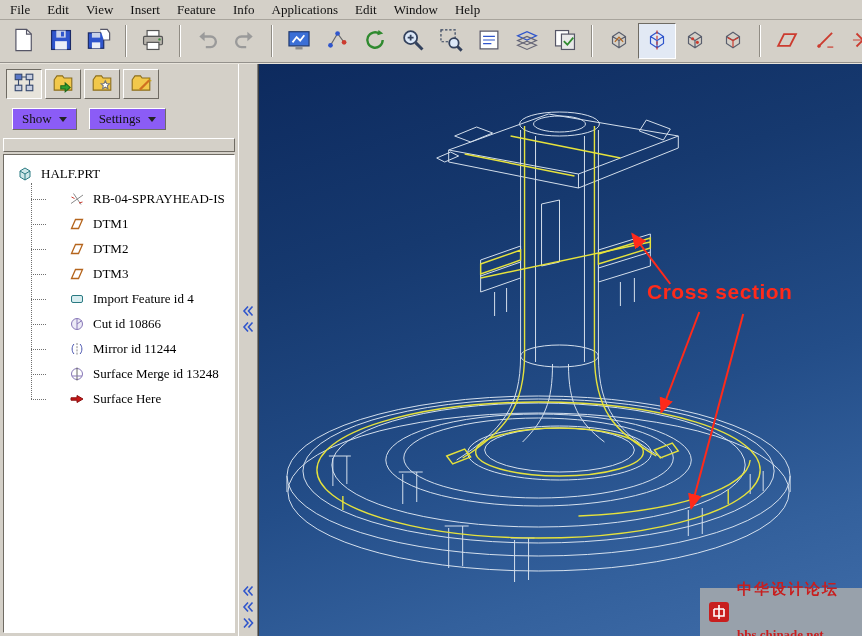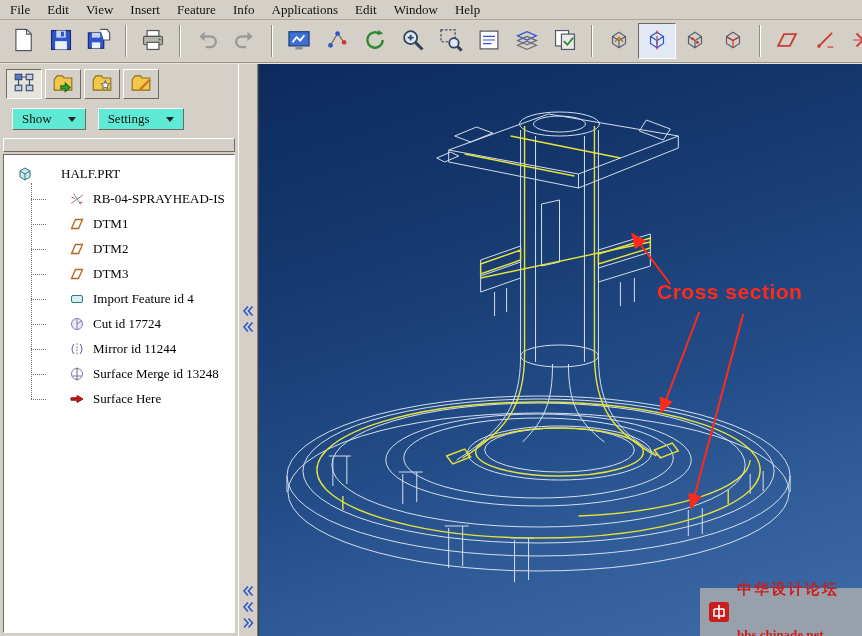--- a/index.html
+++ b/index.html
@@ -28,32 +28,32 @@
 
   
   .navigator { width:238px; background:#d4d0c8; display:flex; flex-direction:column; }
   .nav-tabs { display:flex; gap:3px; padding:5px 6px 3px; }
   .nav-tab { width:36px; height:30px; background:#d4d0c8;
              border:1px solid; border-color:#fff #6f6b63 #6f6b63 #fff;
              display:flex; align-items:center; justify-content:center; }
   .nav-tab svg { width:22px; height:22px; }
   .nav-tab.active { background:#e7e4db; border-color:#6f6b63 #fff #fff #6f6b63; }
   .nav-controls { display:flex; gap:12px; padding:6px 12px 7px; }
-  .dd-btn { display:flex; align-items:center; gap:16px; padding:2px 9px;
-            background:#5eead4; border:1px solid; border-color:#fff #6f6b63 #6f6b63 #fff;
+  .dd-btn { display:flex; align-items:center; gap:7px; padding:2px 9px;
+            background:#8b5cf6; border:1px solid; border-color:#fff #6f6b63 #6f6b63 #fff;
             font-family:"Liberation Serif", serif; font-size:13px; color:#111; }
   .caret { width:0; height:0; border-left:4px solid transparent;
            border-right:4px solid transparent; border-top:5px solid #222; }
   .tree-header { height:14px; margin:1px 3px 2px; background:#d4d0c8;
                  border:1px solid; border-color:#fff #6f6b63 #6f6b63 #fff; }
   .tree { flex:1; margin:0 3px 3px; background:#fff; overflow:hidden;
           border:1px solid; border-color:#6f6b63 #fff #fff #6f6b63;
           font-size:13px; color:#000; padding-top:6px; }
   .tree-row { display:flex; align-items:center; height:25px; }
-  .tree-row.root { padding-left:12px;gap:20px; }
+  .tree-row.root { padding-left:12px; }
   .tree-children { position:relative; }
   .tree-children .vline { position:absolute; left:27px; top:-3px; bottom:12px;
                           width:0; border-left:1px dotted #707070; }
   .tree-row.child { padding-left:64px; position:relative; }
   .tree-row.child::before { content:''; position:absolute; left:27px; top:50%;
                             width:15px; border-top:1px dotted #707070; }
   .tree .icon { width:18px; height:18px; margin-right:7px; flex:0 0 auto;
                 display:inline-flex; align-items:center; justify-content:center; }
   .tree .icon svg { width:16px; height:16px; }
   .tree-label { white-space:nowrap; }
@@ -61,21 +61,21 @@
   
   .splitter { width:20px; background:#d4d0c8; position:relative;
               border-left:1px solid #fff; border-right:1px solid #808080; }
   .chev { position:absolute; left:2px; width:14px; height:14px; }
   .chev svg { width:14px; height:14px; }
 
   
   .viewport { flex:1; position:relative; overflow:hidden; border-left:1px solid #404040;
               background:linear-gradient(163deg,#0d2a5e 0%, #16396f 30%, #234d88 60%, #33609c 82%, #3f6ca8 100%); }
   .model-svg { position:absolute; inset:0; width:100%; height:100%; }
-  .annotation { position:absolute; left:398px; top:216px; color:#ff2a1a;
+  .annotation { position:absolute; left:388px; top:216px; color:#ff2a1a;
                 font-family:"Liberation Sans", sans-serif; font-weight:600;
                 font-size:21px; letter-spacing:.5px; white-space:nowrap; }
   .watermark { position:absolute; right:0; bottom:0; height:48px; min-width:162px;
                background:#98a1ab; display:flex; align-items:center; gap:7px;
                padding:4px 10px 5px 8px; }
   .wm-logo { width:22px; height:22px; flex:0 0 auto; }
   .wm-logo svg { width:22px; height:22px; }
   .wm-line1 { color:#c81e1e; font-weight:bold; font-size:15px;
               font-family:"Liberation Serif", serif; letter-spacing:2px; }
   .wm-line2 { color:#c81e1e; font-weight:bold; font-size:13px;
@@ -344,21 +344,21 @@
               </span>
               <span class="tree-label">Import Feature id 4</span>
             </div>
             <div class="tree-row child">
               <span class="icon">
                 <svg viewBox="0 0 16 16">
                   <circle cx="8" cy="8" r="5.5" fill="#eceaf6" stroke="#8878b8"></circle>
                   <path d="M8 2.5 V13.5 M8 8 L13 4.5" stroke="#8878b8" fill="none"></path>
                 </svg>
               </span>
-              <span class="tree-label">Cut id 17724</span>
+              <span class="tree-label">Cut id 10866</span>
             </div>
             <div class="tree-row child">
               <span class="icon">
                 <svg viewBox="0 0 16 16">
                   <path d="M5 3 C2.5 5.5 2.5 10.5 5 13 M11 3 C13.5 5.5 13.5 10.5 11 13" fill="none" stroke="#4a55b0"></path>
                   <path d="M8 2 V14" stroke="#888" stroke-dasharray="2 1.2"></path>
                 </svg>
               </span>
               <span class="tree-label">Mirror id 11244</span>
             </div>

